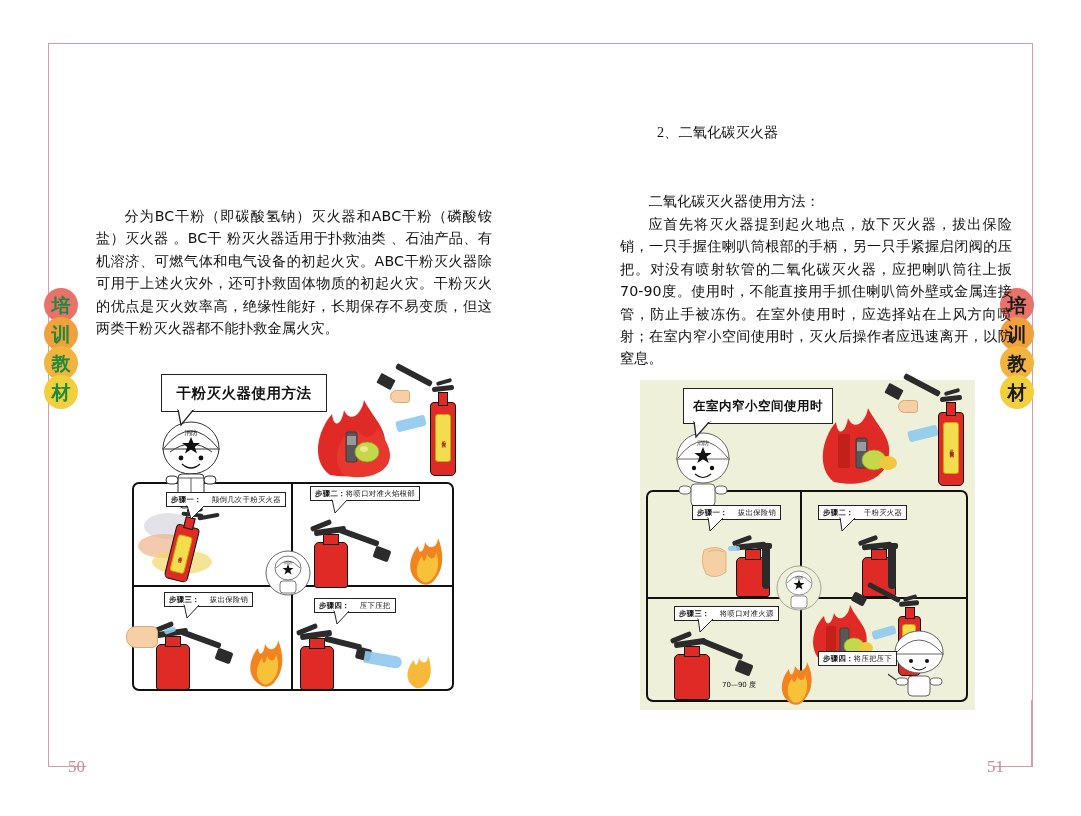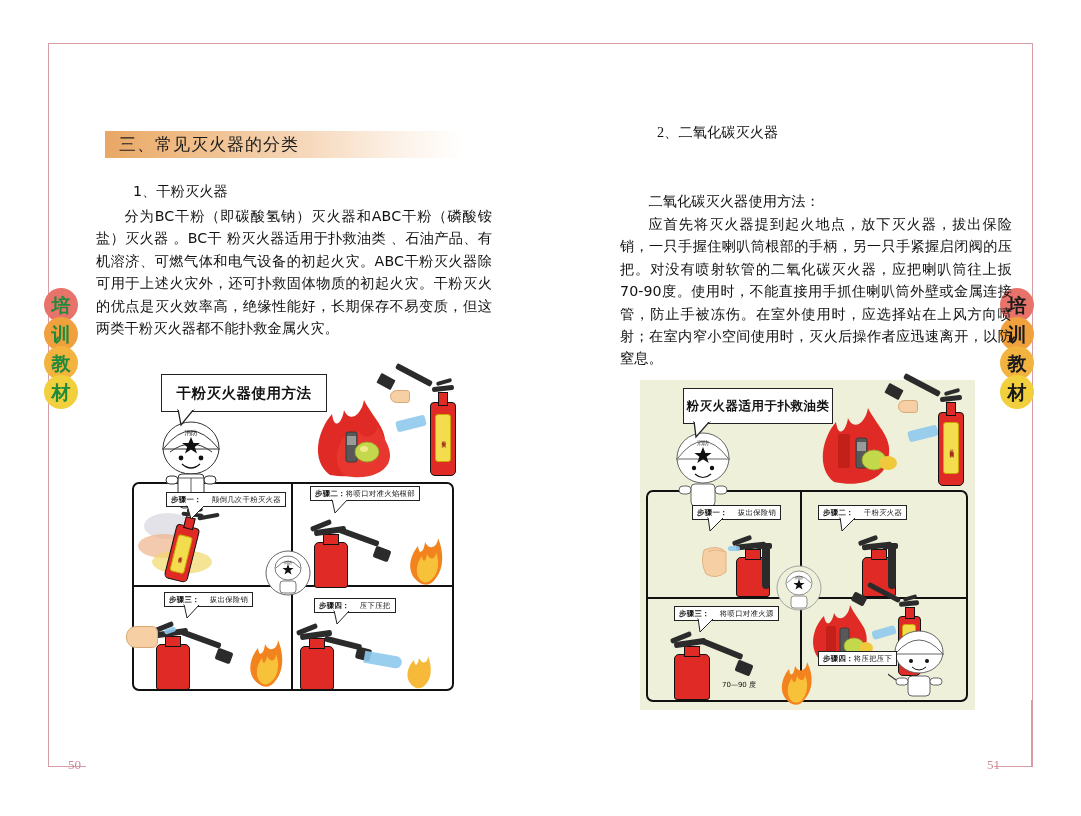--- a/index.html
+++ b/index.html
@@ -13,21 +13,21 @@
 
   
   .frame{position:absolute;border:1px solid #d79da6;}
   .frame-left{left:48px;top:43px;width:680px;height:723px;border-right:none;border-bottom:none;}
   .frame-right{left:352px;top:43px;width:680px;height:723px;border-left:none;border-bottom:none;}
   .frame-left-b{position:absolute;left:48px;top:766px;width:38px;height:0;border-top:1px solid #d79da6;}
   .frame-right-b{position:absolute;left:994px;top:766px;width:38px;height:0;border-top:1px solid #d79da6;}
   .frame-left-v{position:absolute;left:48px;top:700px;width:0;height:66px;border-left:1px solid #d79da6;}
   .frame-right-v{position:absolute;left:1031px;top:700px;width:0;height:66px;border-left:1px solid #d79da6;}
 
-  .pagenum{position:absolute;font-size:13px;color:#c98a93;font-family:"Liberation Serif",serif;}
+  .pagenum{position:absolute;font-size:17px;color:#c98a93;font-family:"Liberation Serif",serif;}
   .pagenum-left{left:68px;top:757px;}
   .pagenum-right{left:987px;top:757px;}
 
   
   .sidetab{position:absolute;top:288px;display:flex;flex-direction:column;align-items:center;}
   .sidetab-left{left:44px;}
   .sidetab-right{left:1000px;}
   .tab-ch{
     width:34px;height:34px;border-radius:50%;
     display:flex;align-items:center;justify-content:center;
@@ -132,27 +132,21 @@
     <div class="tab-ch c-orange2">教</div>
     <div class="tab-ch c-yellow">材</div>
   </div>
   <div class="sidetab sidetab-right">
     <div class="tab-ch c-red">培</div>
     <div class="tab-ch c-orange">训</div>
     <div class="tab-ch c-orange2">教</div>
     <div class="tab-ch c-yellow">材</div>
   </div>
 
-  <div class="sec-head">
-    <span class="sec-head-txt">三、常见灭火器的分类</span>
-  </div>
-
-  <div class="body-txt l-heading">
-    <p class="p-indent2">1、干粉灭火器</p>
-  </div>
+
   <div class="body-txt l-para">
     <p class="p-indent">分为BC干粉（即碳酸氢钠）灭火器和ABC干粉（磷酸铵 盐）灭火器 。BC干 粉灭火器适用于扑救油类 、石油产品、有机溶济、可燃气体和电气设备的初起火灾。ABC干粉灭火器除可用于上述火灾外，还可扑救固体物质的初起火灾。干粉灭火的优点是灭火效率高，绝缘性能好，长期保存不易变质，但这两类干粉灭火器都不能扑救金属火灾。</p>
   </div>
 
   <div class="illus illus-left">
 
     <div class="bubble bubble-title" style="left:33px;top:4px;width:164px;height:36px;">
       <span>干粉灭火器使用方法</span>
     </div>
     <svg style="position:absolute;left:48px;top:39px;z-index:6;" width="24" height="18">
@@ -304,21 +298,21 @@
   <div class="body-txt r-heading2">
     <p class="p-indent">二氧化碳灭火器使用方法：</p>
   </div>
   <div class="body-txt r-para2">
     <p class="p-indent">应首先将灭火器提到起火地点，放下灭火器，拔出保险销，一只手握住喇叭筒根部的手柄，另一只手紧握启闭阀的压把。对没有喷射软管的二氧化碳灭火器，应把喇叭筒往上扳70-90度。使用时，不能直接用手抓住喇叭筒外壁或金属连接管，防止手被冻伤。在室外使用时，应选择站在上风方向喷射；在室内窄小空间使用时，灭火后操作者应迅速离开，以防窒息。</p>
   </div>
 
   <div class="illus illus-right">
 
     <div class="bubble bubble-title" style="left:43px;top:8px;width:148px;height:34px;font-size:12.5px;">
-      <span>粉灭火器适用于扑救油类</span>
+      <span>在室内窄小空间使用时</span>
     </div>
     <svg style="position:absolute;left:52px;top:41px;z-index:6;" width="24" height="18">
       <polygon points="2,0 18,0 4,16" fill="#fff" stroke="#222" stroke-width="1.3"></polygon>
       <line x1="2" y1="0" x2="18" y2="0" stroke="#fff" stroke-width="2"></line>
     </svg>
 
     <svg class="mascot" style="left:30px;top:48px;" width="66" height="92">
       <ellipse cx="33" cy="30" rx="26" ry="25" fill="#fff" stroke="#555" stroke-width=".9"></ellipse>
       <path d="M8 30 Q33 -3 58 30" fill="#fff" stroke="#555" stroke-width=".9"></path>
       <path d="M6 31 h54" stroke="#555" stroke-width=".9" fill="none"></path>

